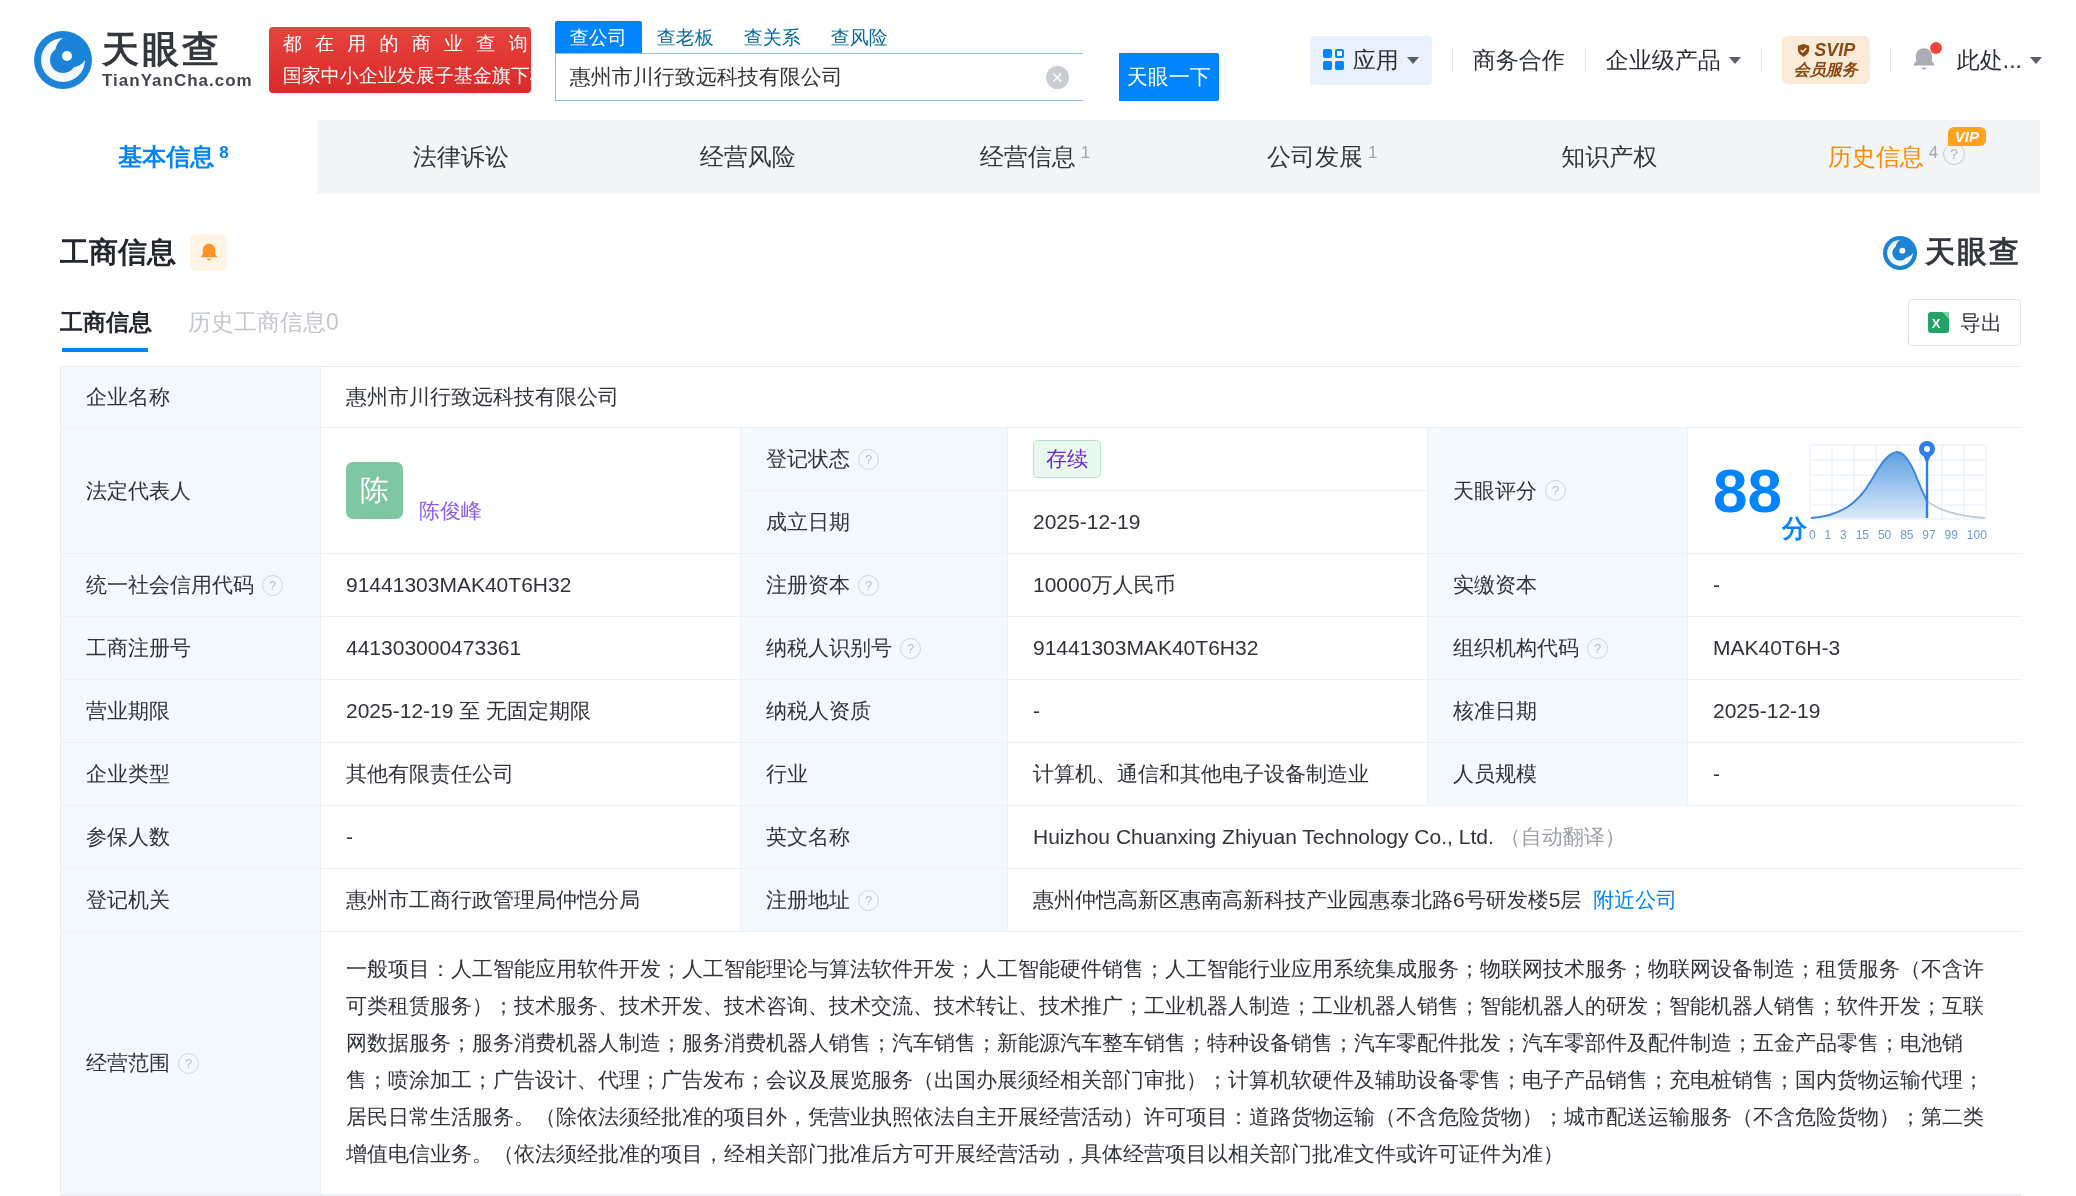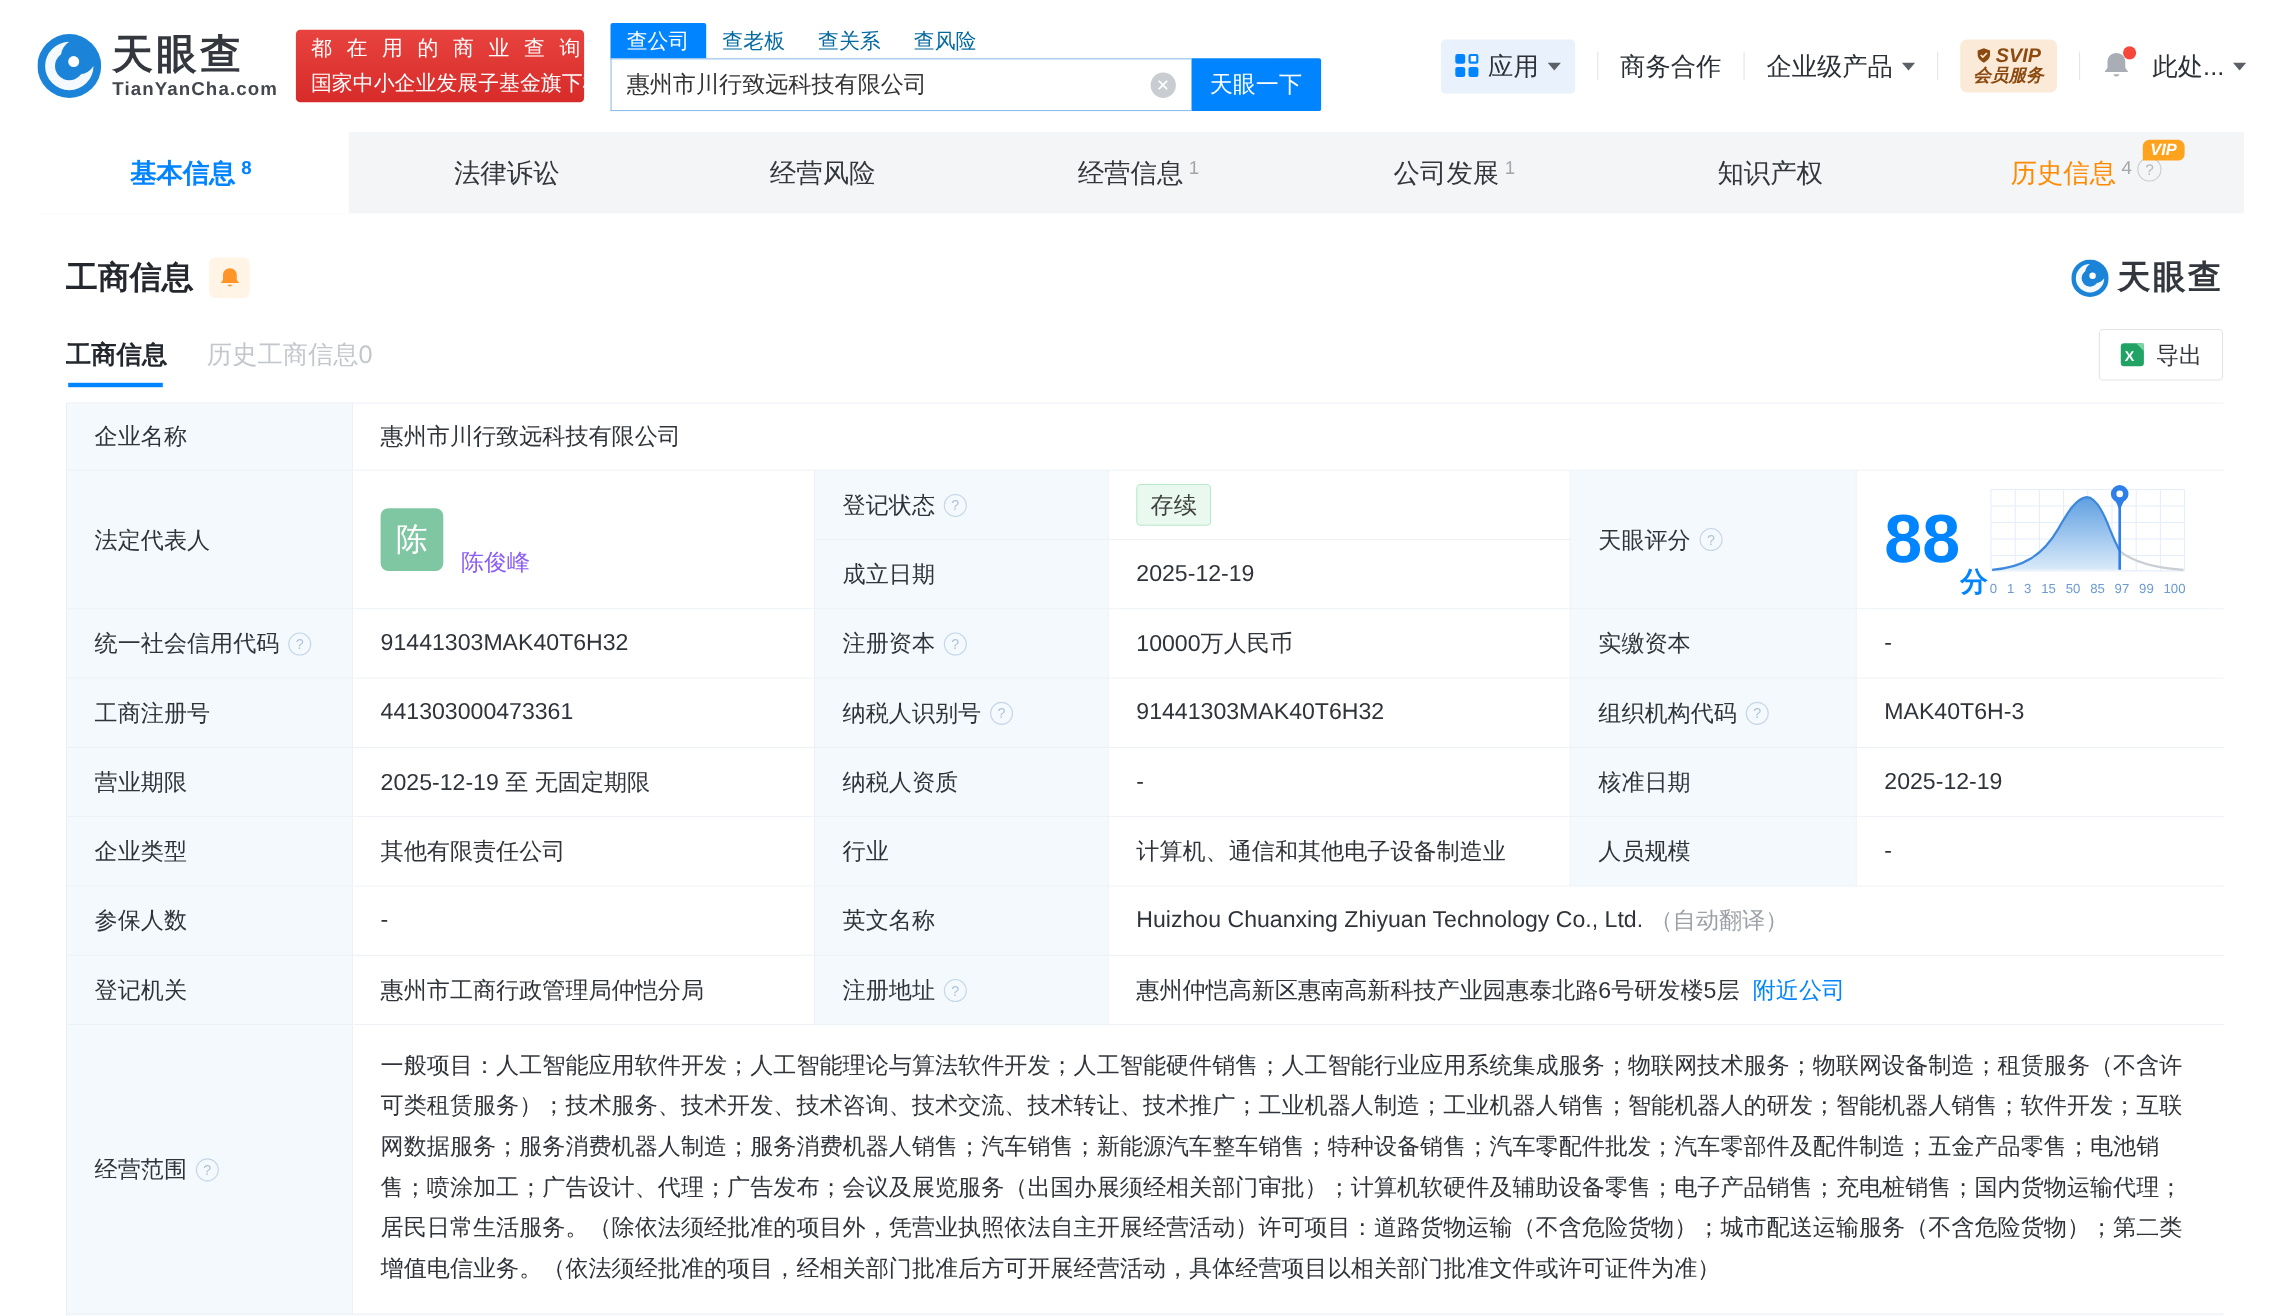--- a/index.html
+++ b/index.html
@@ -24,22 +24,22 @@
   .search-tabs { display:flex; align-items:flex-start; height:32px; }
   .search-tab { font-size:19px; color:#0369a1; padding:4px 15px; cursor:pointer; }
   .search-tab.active { background:#0084ff; color:#fff; border-radius:2px 2px 0 0; }
   .search-row { display:flex; }
   .search-input-wrap { position:relative; width:528px; }
   .search-input { width:528px; height:48px; border:1px solid #8fbfec; border-right:none;
     font-size:21px; color:#333; padding:0 52px 0 14px; outline:none;
     font-family:"Liberation Sans","DejaVu Sans",sans-serif; }
   .clear-btn { position:absolute; right:14px; top:13px; width:23px; height:23px; border-radius:50%;
     background:#c9ccd1; color:#fff; font-size:15px; display:flex; align-items:center; justify-content:center; cursor:pointer; }
-  .search-btn { width:118px; height:48px; background:#0084ff; color:#fff; font-size:21px;
-    border:none; border-radius:0 2px 2px 0; cursor:pointer; font-family:inherit; }
+  .search-btn { width:100px; height:48px; background:#0084ff; color:#fff; font-size:21px;
+    border:none; border-radius:0 2px 2px 0; cursor:pointer; font-family:inherit;margin-left:36px; }
   .hnav { margin-left:auto; display:flex; align-items:center; gap:20px; }
   .apps { display:flex; align-items:center; gap:8px; background:#e9f2fc; border-radius:4px;
     padding:9px 13px; font-size:23px; color:#2b2f36; cursor:pointer; }
   .grid-ic { width:22px; height:22px; display:grid; grid-template-columns:9px 9px; grid-template-rows:9px 9px; gap:3px; }
   .grid-ic i { background:#0084ff; border-radius:2px; }
   .grid-ic i.hollow { background:#fff; border:2px solid #0084ff; }
   .caret { width:0; height:0; border-left:6px solid transparent; border-right:6px solid transparent;
     border-top:7px solid #5b6066; display:inline-block; }
   .vsep { width:1px; height:26px; background:#e3e5e8; }
   .hnav-item { font-size:23px; color:#2b2f36; cursor:pointer; display:flex; align-items:center; gap:8px; }
@@ -80,21 +80,21 @@
   .tbl { margin-top:14px; width:1961px; display:grid;
     grid-template-columns:260px 420px 267px 420px 260px 334px;
     grid-template-rows:61px 63px 63px 63px 63px 63px 63px 63px 63px auto;
     border:1px solid #e9eef3; }
   .cell { border-right:1px solid #edf1f5; border-bottom:1px solid #edf1f5;
     display:flex; align-items:center; padding:0 14px 0 25px; font-size:21px; color:#30343a; background:#fff; min-width:0; }
   .cell.lab { background:#f3f9fd; }
   .cell.last { border-right:none; }
   .help { width:21px; height:21px; min-width:21px; border-radius:50%; border:1px solid #c6d6e6; color:#aec3d8;
     font-size:13px; display:inline-flex; align-items:center; justify-content:center; margin-left:8px; cursor:pointer; }
-  .badge-green { background:#eaf9ef; border:1px solid #b9e7c8; color:#404040;
+  .badge-green { background:#eaf9ef; border:1px solid #b9e7c8; color:#6d28d9;
     font-size:21px; padding:4px 12px; border-radius:4px; }
   .avatar { width:57px; height:57px; border-radius:7px; background:#7fc7a3; color:#fff;
     font-size:29px; display:flex; align-items:center; justify-content:center; }
   .rep-name { color:#8b5cf6; margin-left:16px; cursor:pointer;margin-top:40px; }
   .muted { color:#9ca1a7; margin-left:6px; }
   .link { color:#0084ff; cursor:pointer; margin-left:12px; white-space:nowrap; }
   .score-cell { gap:0; padding-right:6px; }
   .score-num { font-size:62px; font-weight:bold; color:#0084ff; line-height:1; }
   .score-unit { font-size:25px; color:#0084ff; font-weight:bold; align-self:flex-end; margin:0 2px 8px 0; }
   .score-chart { display:flex; flex-direction:column; }

